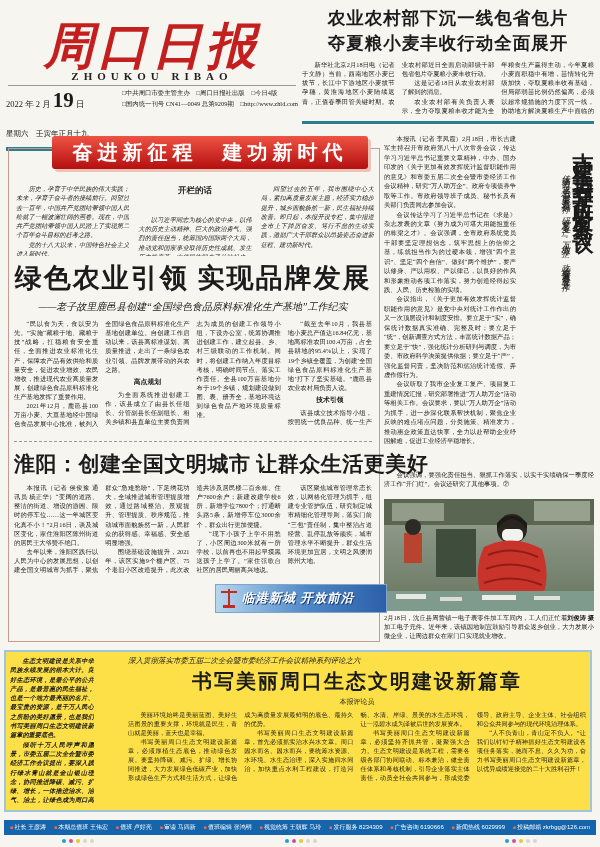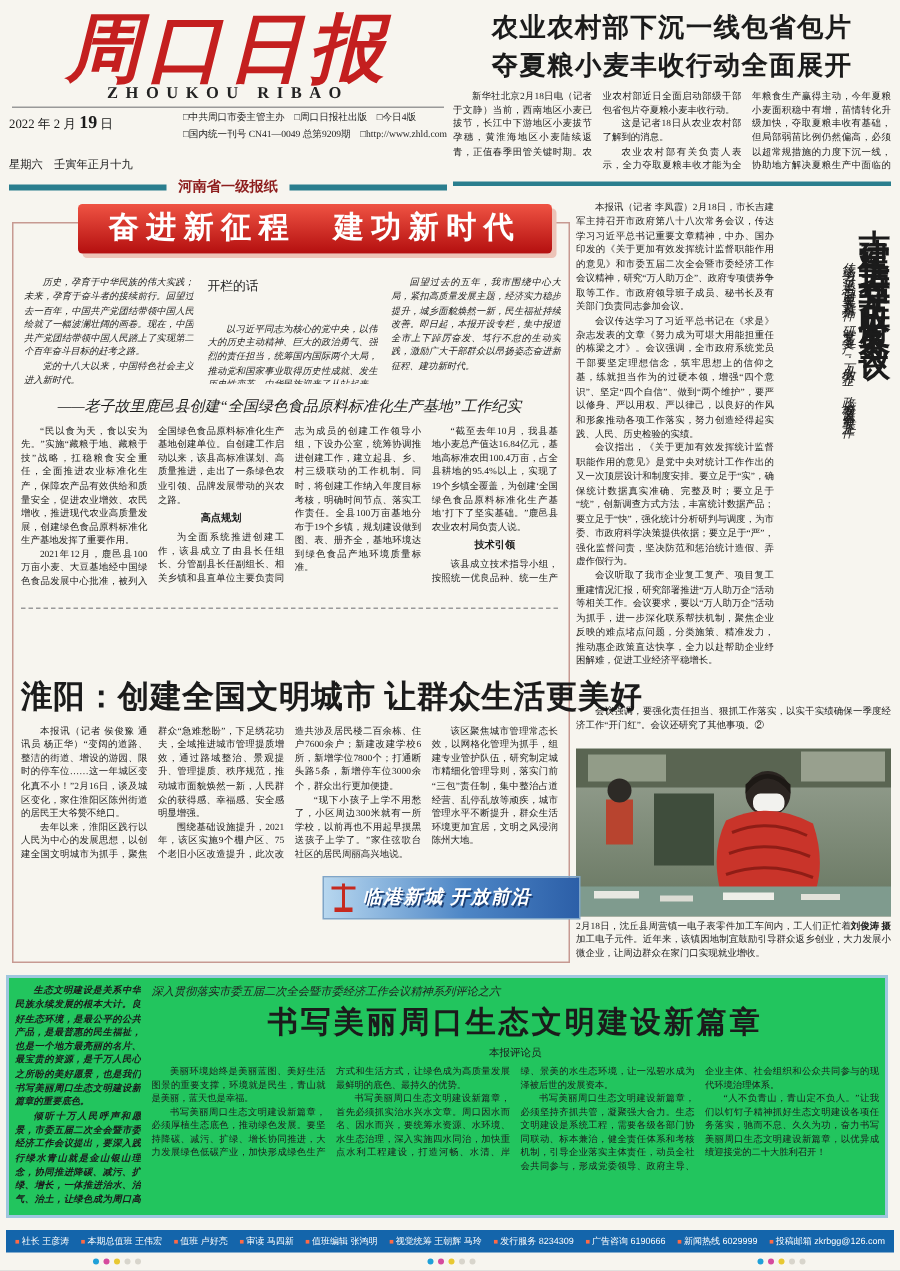--- a/index.html
+++ b/index.html
@@ -1,48 +1,48 @@
 <!DOCTYPE html>
 <html lang="zh"><head>
 <meta charset="utf-8">
 <style>
   html,body{margin:0;padding:0;background:#cfcfcf;}
   .page{position:relative;width:600px;height:847px;background:#f7f5ef;overflow:hidden;
         font-family:"Liberation Serif","DejaVu Serif",serif;color:#1b1b1b;}
   p{margin:0;text-indent:2em;}
   
-  .mast-left{position:absolute;left:6px;top:6px;width:292px;height:120px;}
+  .mast-left{position:absolute;left:6px;top:20px;width:292px;height:120px;}
   .paper-title{font-size:50px;line-height:1.04;font-weight:bold;font-style:italic;
                color:#c41f1f;text-align:center;letter-spacing:4px;}
   .paper-pinyin{text-align:center;font-weight:bold;letter-spacing:5px;font-size:11px;color:#222;margin-top:-2px;}
   .mast-divider{height:1px;background:#999;margin:3px 2px 2px;}
   .date-row{display:flex;gap:8px;align-items:flex-start;}
   .date-block{width:108px;flex:none;}
   .date-l1{font-size:8.5px;white-space:nowrap;}
-  .date-day{font-size:12px;font-weight:bold;margin-top:32px;}
+  .date-day{font-size:21px;font-weight:bold;margin-top:32px;}
   .date-l2{font-size:7.5px;margin-top:16px;white-space:nowrap;}
   .info-block{flex:1;font-size:6.4px;line-height:1.7;white-space:nowrap;overflow:hidden;}
   .grade-row{display:flex;align-items:center;margin-top:3px;justify-content:center;}
   .grade-bar{flex:1;height:4px;background:#2a7e8e;}
   .grade-label{margin:0 8px;font-size:9.5px;font-weight:bold;color:#8d1d1d;white-space:nowrap;}
   .mast-right{position:absolute;left:302px;top:6px;width:292px;height:118px;}
   .tr-headline{font-size:17.5px;font-weight:bold;text-align:center;line-height:1.4;letter-spacing:1px;}
   .tr-body{margin-top:5px;column-count:3;column-gap:7px;font-size:6.3px;line-height:1.45;
            text-align:justify;height:56px;overflow:hidden;}
   .tr-rule{height:3px;background:#2a7e8e;margin-top:5px;}
   
   .left-box{position:absolute;left:8px;top:148px;width:370px;height:492px;border:1px solid #c79a92;}
   .banner{position:absolute;left:52px;top:136px;width:316px;height:33px;z-index:3;
           background:linear-gradient(#ef5343,#b40f0f);border-radius:3px;
           box-shadow:3px 3px 0 #edc3b7;color:#fff;font-weight:bold;font-size:20px;
           letter-spacing:5px;text-align:center;line-height:33px;}
   .opening-note{position:absolute;left:16px;top:184px;width:358px;height:72px;display:flex;gap:9px;
                 font-size:6.2px;line-height:1.5;font-style:italic;color:#222;}
   .on-col{flex:1;text-align:justify;overflow:hidden;}
-  .on-title{font-style:normal;font-weight:normal;font-size:8.5px;text-align:left;margin-bottom:18px;}
+  .on-title{font-style:normal;font-weight:bold;font-size:8.5px;text-align:center;margin-bottom:18px;}
   
   .green-art{position:absolute;left:14px;top:260px;width:358px;}
   .g-headline{font-size:27px;font-weight:bold;text-align:center;letter-spacing:2px;white-space:nowrap;}
   .g-sub{font-size:10px;font-style:italic;text-align:center;margin-top:4px;white-space:nowrap;}
   .g-byline{font-size:7px;text-align:center;margin-top:3px;color:#333;}
   .col-body{margin-top:5px;column-count:4;column-gap:7px;font-size:6.3px;line-height:1.45;
             text-align:justify;overflow:hidden;}
   .g-body{height:116px;}
   .col-subhead{text-align:center;font-weight:bold;text-indent:0;font-size:6.8px;margin:3px 0;}
   .g-rule{border-top:1px dashed #9a9a9a;margin-top:6px;}
@@ -66,21 +66,21 @@
   .r-bodycol{width:132px;flex:none;font-size:6.3px;line-height:1.5;text-align:justify;overflow:hidden;}
   .r-verthead{flex:1;writing-mode:vertical-rl;padding-left:2px;overflow:hidden;}
   .r-headline{font-size:21px;font-weight:bold;letter-spacing:6px;line-height:1.1;padding-top:2px;}
   .r-deck{font-size:8.5px;letter-spacing:2px;padding-top:30px;margin-top:4px;line-height:1.4;font-style:italic;}
   .r-cont{font-size:6.3px;line-height:1.5;text-align:justify;height:26px;overflow:hidden;margin-top:2px;}
   .photo{position:relative;width:210px;height:112px;margin-top:3px;background:#7d8a79;overflow:hidden;}
   .caption{font-size:6.3px;line-height:1.45;text-align:justify;margin-top:2px;height:26px;overflow:hidden;}
   .credit{float:right;font-weight:bold;text-indent:0;}
   
   .edit-box{position:absolute;left:4px;top:650px;width:588px;height:162px;border:2px solid #9fc6de;
-            background:#22c55e;display:flex;padding:4px;box-sizing:border-box;}
+            background:#fde047;display:flex;padding:4px;box-sizing:border-box;gap:27px;}
   .e-leadcol{width:84px;flex:none;font-size:6.2px;line-height:1.5;font-weight:bold;font-style:italic;
              text-align:justify;overflow:hidden;}
   .e-main{flex:1;padding-left:7px;overflow:hidden;}
   .e-kicker{font-size:7.5px;font-style:italic;color:#222;}
   .e-headline{font-size:20px;font-weight:bold;text-align:center;letter-spacing:2px;margin-top:2px;white-space:nowrap;}
   .e-byline{font-size:7px;text-align:center;margin:2px 0 4px;}
   .e-body{column-count:4;column-gap:7px;font-size:6.2px;line-height:1.45;text-align:justify;
           height:100px;overflow:hidden;}
   
   .footer-bar{position:absolute;left:4px;top:820px;width:592px;height:15px;background:#1465ab;
@@ -147,20 +147,21 @@
       <div>
           <p>以习近平同志为核心的党中央，以伟大的历史主动精神、巨大的政治勇气、强烈的责任担当，统筹国内国际两个大局，推动党和国家事业取得历史性成就、发生历史性变革，中华民族迎来了从站起来、富起来到强起来的伟大飞跃。</p>
         </div>
     </div>
     <div class="on-col">
         <p>回望过去的五年，我市围绕中心大局，紧扣高质量发展主题，经济实力稳步提升，城乡面貌焕然一新，民生福祉持续改善。即日起，本报开设专栏，集中报道全市上下踔厉奋发、笃行不怠的生动实践，激励广大干部群众以昂扬姿态奋进新征程、建功新时代。</p>
       </div>
   </div>
 
   <div class="green-art">
+    <div class="g-headline">绿色农业引领 实现品牌发展</div>
     <div class="g-sub">——老子故里鹿邑县创建“全国绿色食品原料标准化生产基地”工作纪实</div>
     <div class="col-body g-body">
         <p>“民以食为天，食以安为先。”实施“藏粮于地、藏粮于技”战略，扛稳粮食安全重任，全面推进农业标准化生产，保障农产品有效供给和质量安全，促进农业增效、农民增收，推进现代农业高质量发展，创建绿色食品原料标准化生产基地发挥了重要作用。</p>
         <p>2021年12月，鹿邑县100万亩小麦、大豆基地经中国绿色食品发展中心批准，被列入全国绿色食品原料标准化生产基地创建单位。自创建工作启动以来，该县高标准谋划、高质量推进，走出了一条绿色农业引领、品牌发展带动的兴农之路。</p>
         <p class="col-subhead">高点规划</p>
         <p>为全面系统推进创建工作，该县成立了由县长任组长、分管副县长任副组长、相关乡镇和县直单位主要负责同志为成员的创建工作领导小组，下设办公室，统筹协调推进创建工作，建立起县、乡、村三级联动的工作机制。同时，将创建工作纳入年度目标考核，明确时间节点、落实工作责任。全县100万亩基地分布于19个乡镇，规划建设做到图、表、册齐全，基地环境达到绿色食品产地环境质量标准。</p>
         <p>“截至去年10月，我县基地小麦总产值达16.84亿元，基地高标准农田100.4万亩，占全县耕地的95.4%以上，实现了19个乡镇全覆盖，为创建‘全国绿色食品原料标准化生产基地’打下了坚实基础。”鹿邑县农业农村局负责人说。</p>
         <p class="col-subhead">技术引领</p>
         <p>该县成立技术指导小组，按照统一优良品种、统一生产操作规程、统一投入品使用、统一田间管理、统一收获的“五统一”要求，构建县有技术专家组、乡有技术推广站、村有农民技术员的技术服务体系，广泛开展绿色食品标准化生产技术培训，切实把绿色食品生产技术要求落实到千家万户。</p>
       </div>

